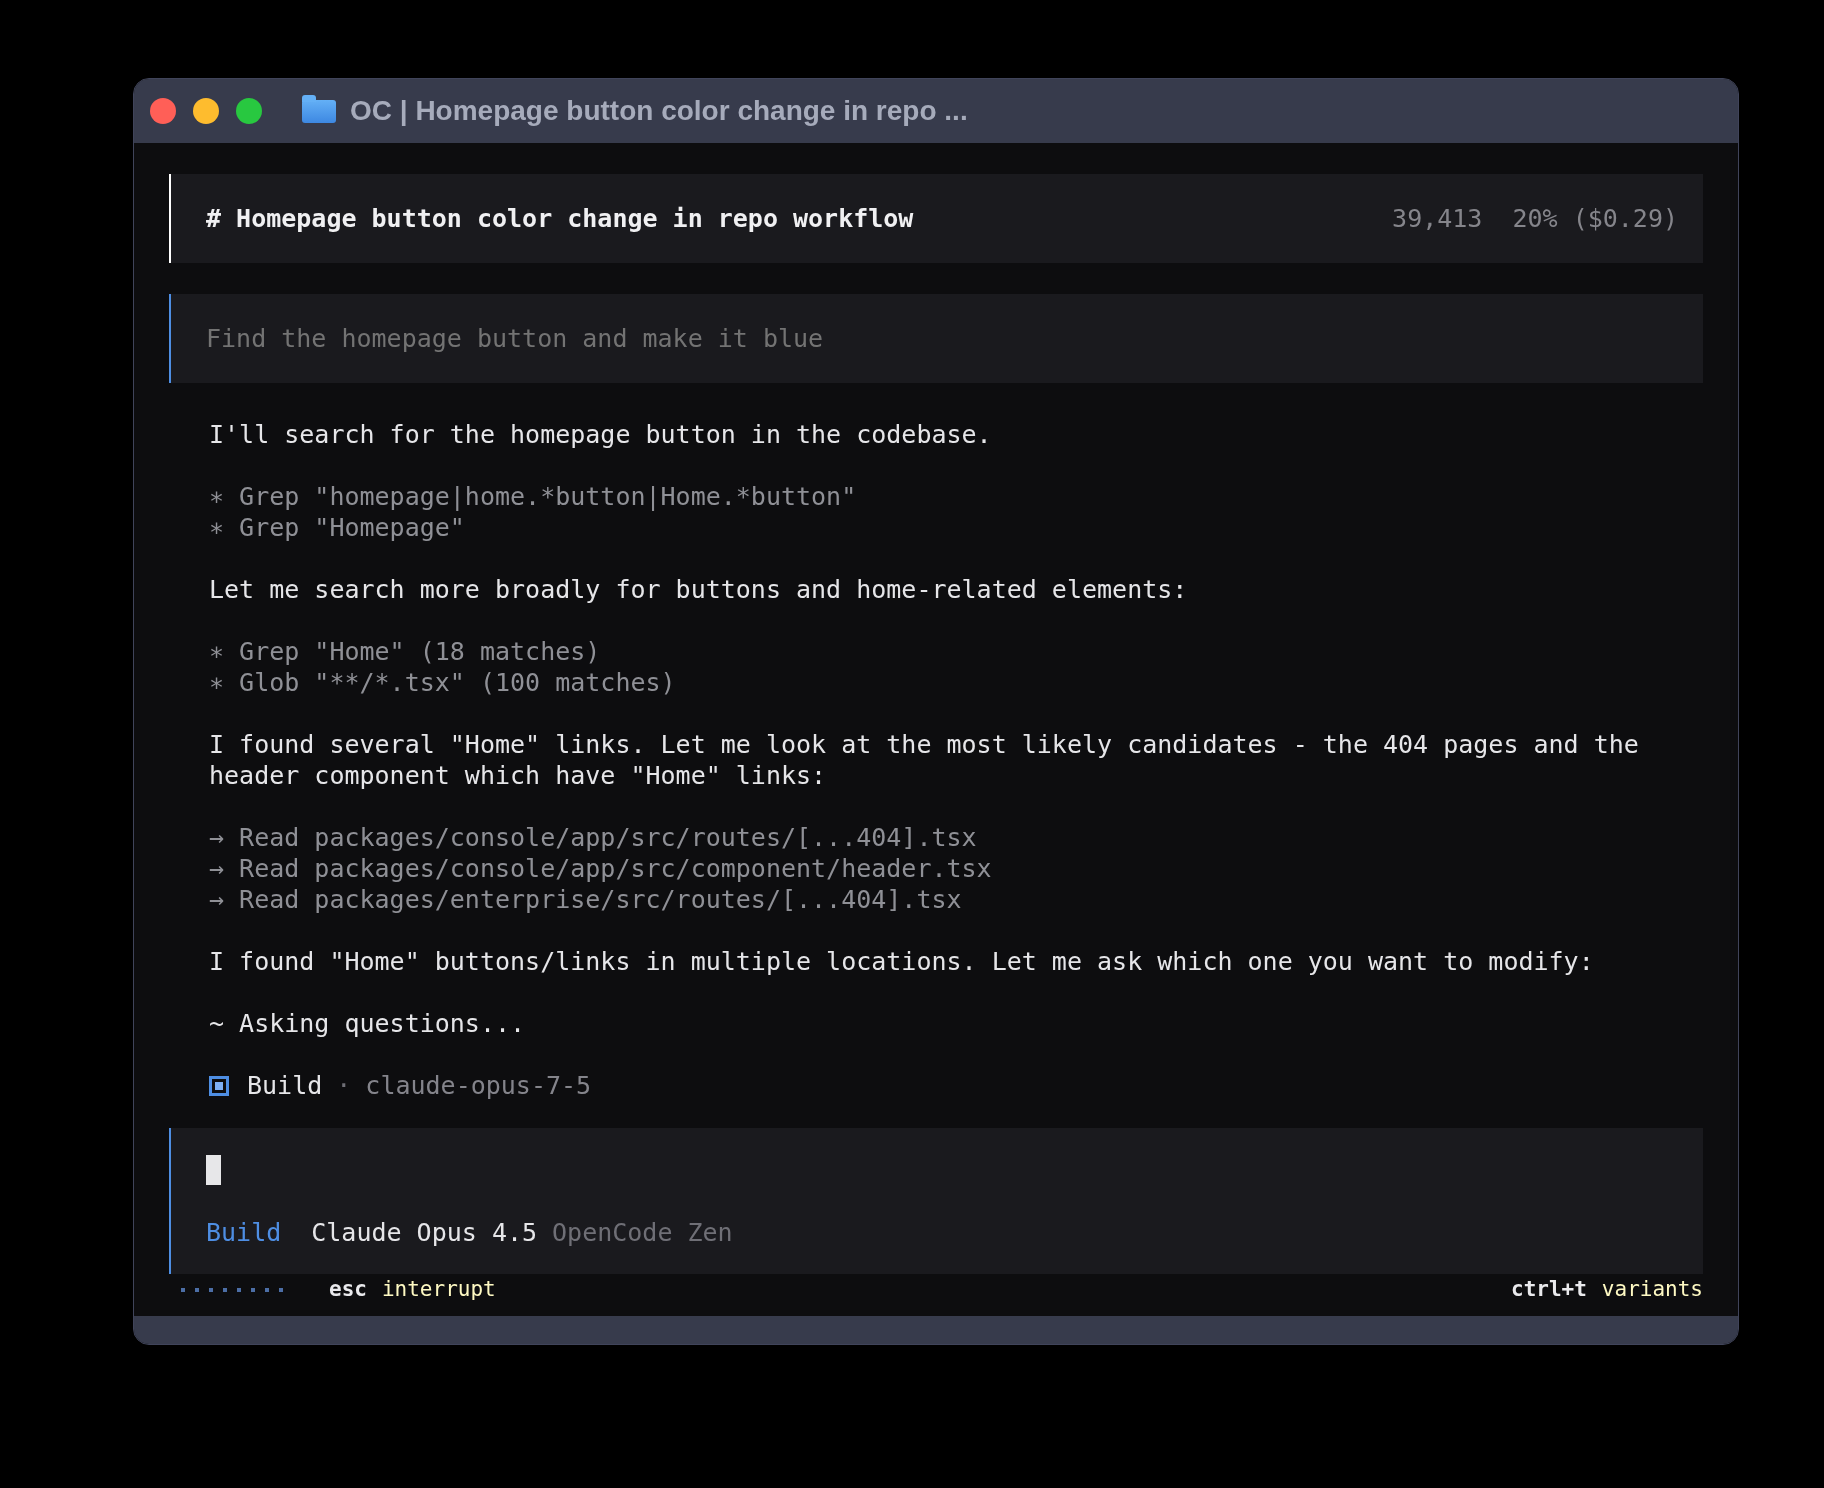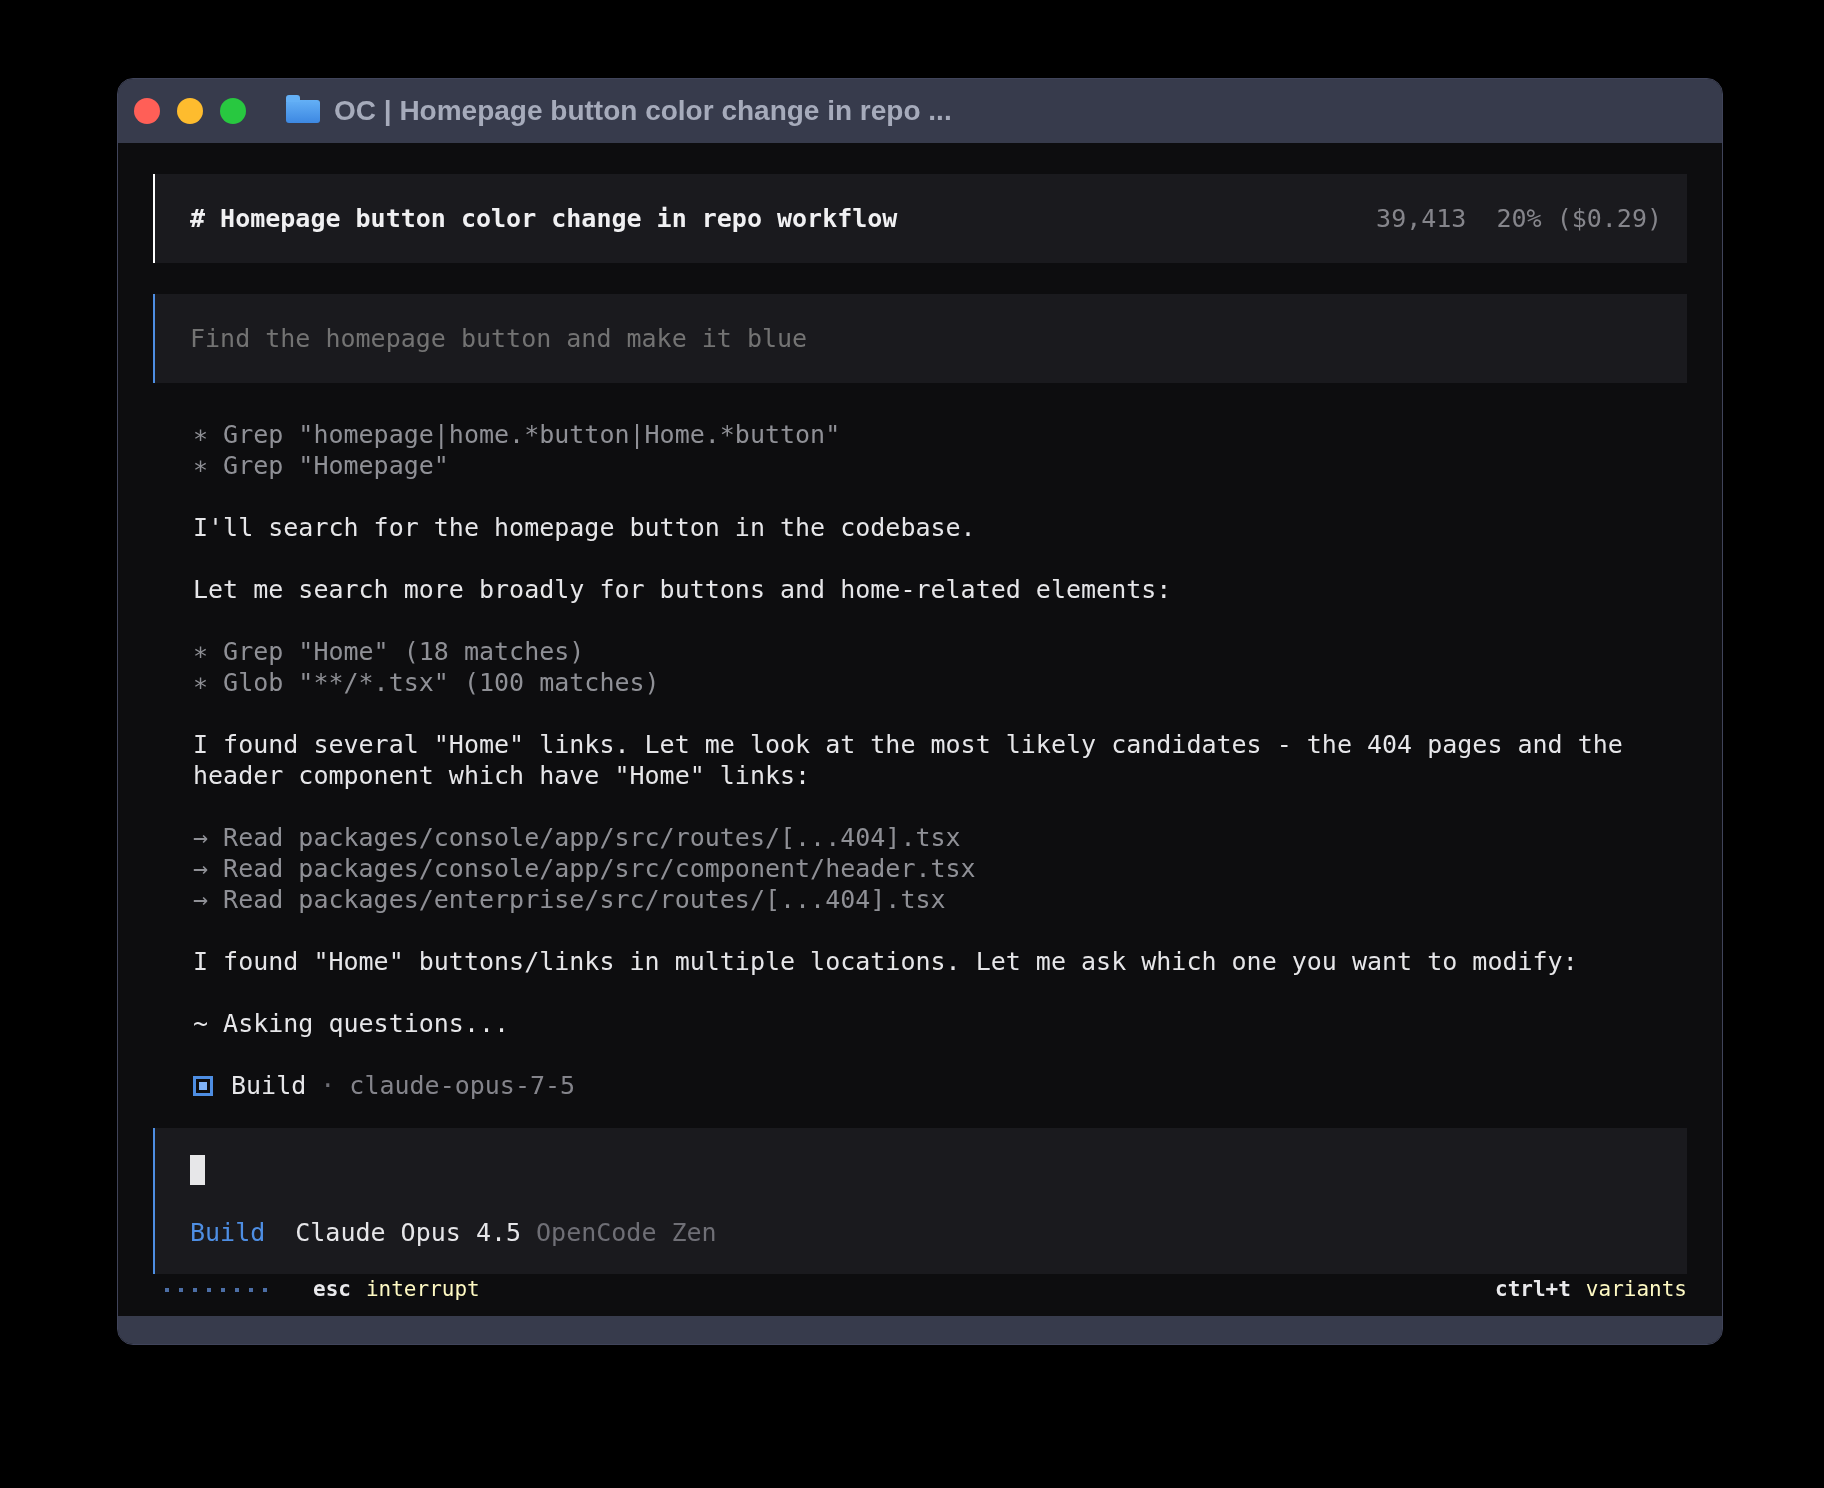--- a/index.html
+++ b/index.html
@@ -1,19 +1,19 @@
 <!DOCTYPE html>
 <html><head>
 <meta charset="utf-8">
 <style>
   * { margin:0; padding:0; box-sizing:border-box; }
   html,body { width:1824px; height:1488px; background:#000; overflow:hidden;
               font-family:"DejaVu Sans Mono", monospace; }
 
-  .window { position:absolute; left:117px; top:78px; width:1606px; height:1267px;
+  .window { position:absolute; left:133px; top:78px; width:1606px; height:1267px;
             background:#0d0d0f; border-radius:16px; border:1px solid #40445a;
             box-shadow:0 18px 50px rgba(0,0,0,.8); display:flex; flex-direction:column; }
 
   
   .titlebar { height:64px; flex:0 0 64px; background:#373b4c; border-radius:15px 15px 0 0;
               display:flex; align-items:center; padding-left:16px; }
   .lights { display:flex; gap:17px; align-items:center; }
   .light { width:26px; height:26px; border-radius:50%; }
   .light.red { background:#ff5f57; }
   .light.yellow { background:#febc2e; }
@@ -101,26 +101,26 @@
       </span>
     </div>
 
     <div class="block blue user-block">
       <span class="user-text">Find the homepage button and make it blue</span>
     </div>
 
     <div class="messages">
 
       <div class="grp">
+        <div class="line t-text">I'll search for the homepage button in the codebase.</div>
+      </div>
+
+      <div class="grp">
         <div class="line t-tool">∗ Grep "homepage|home.*button|Home.*button"</div>
         <div class="line t-tool">∗ Grep "Homepage"</div>
-      </div>
-
-      <div class="grp">
-        <div class="line t-text">I'll search for the homepage button in the codebase.</div>
       </div>
 
       <div class="grp">
         <div class="line t-text">Let me search more broadly for buttons and home-related elements:</div>
       </div>
 
       <div class="grp">
         <div class="line t-tool">∗ Grep "Home" (18 matches)</div>
         <div class="line t-tool">∗ Glob "**/*.tsx" (100 matches)</div>
       </div>

